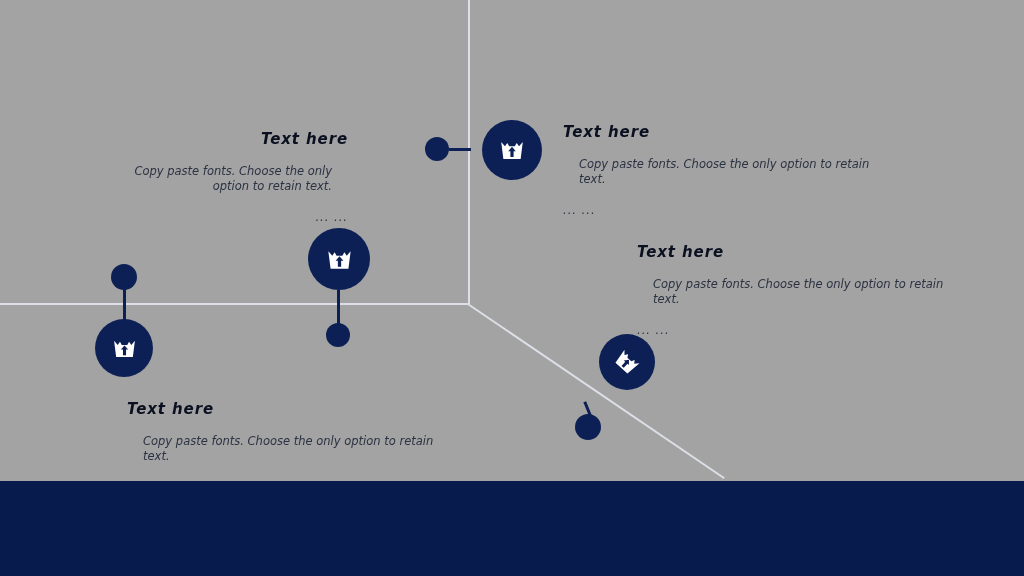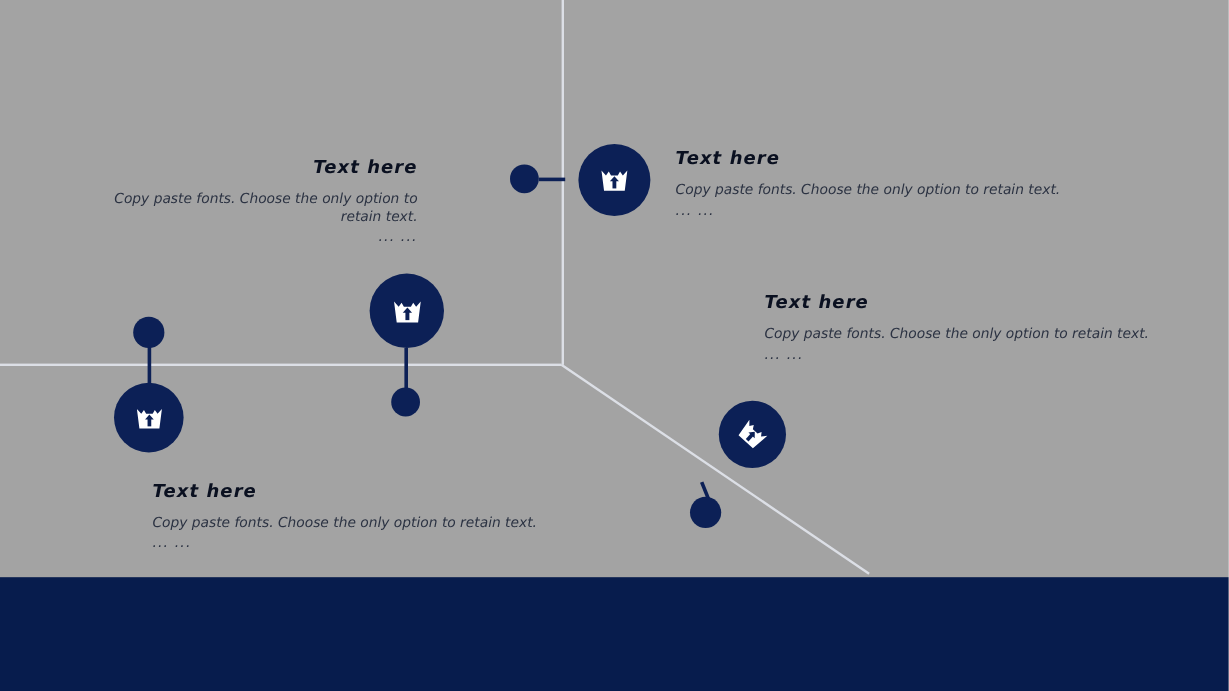--- a/index.html
+++ b/index.html
@@ -97,21 +97,21 @@
     color: #0a1020;
     margin: 0 0 10px 0;
     white-space: nowrap;
   }
   .t-body {
     font-family: "DejaVu Sans", sans-serif;
     font-style: italic;
     font-size: 11.5px;
     line-height: 15px;
     color: #2b3242;
-    margin: 0;
+    margin: 16px;
   }
   .t-dots {
     font-family: "DejaVu Sans", sans-serif;
     font-style: italic;
     font-size: 11.5px;
     line-height: 15px;
     color: #2b3242;
     margin: 2px 0 0 0;
     letter-spacing: 1px;
   }

